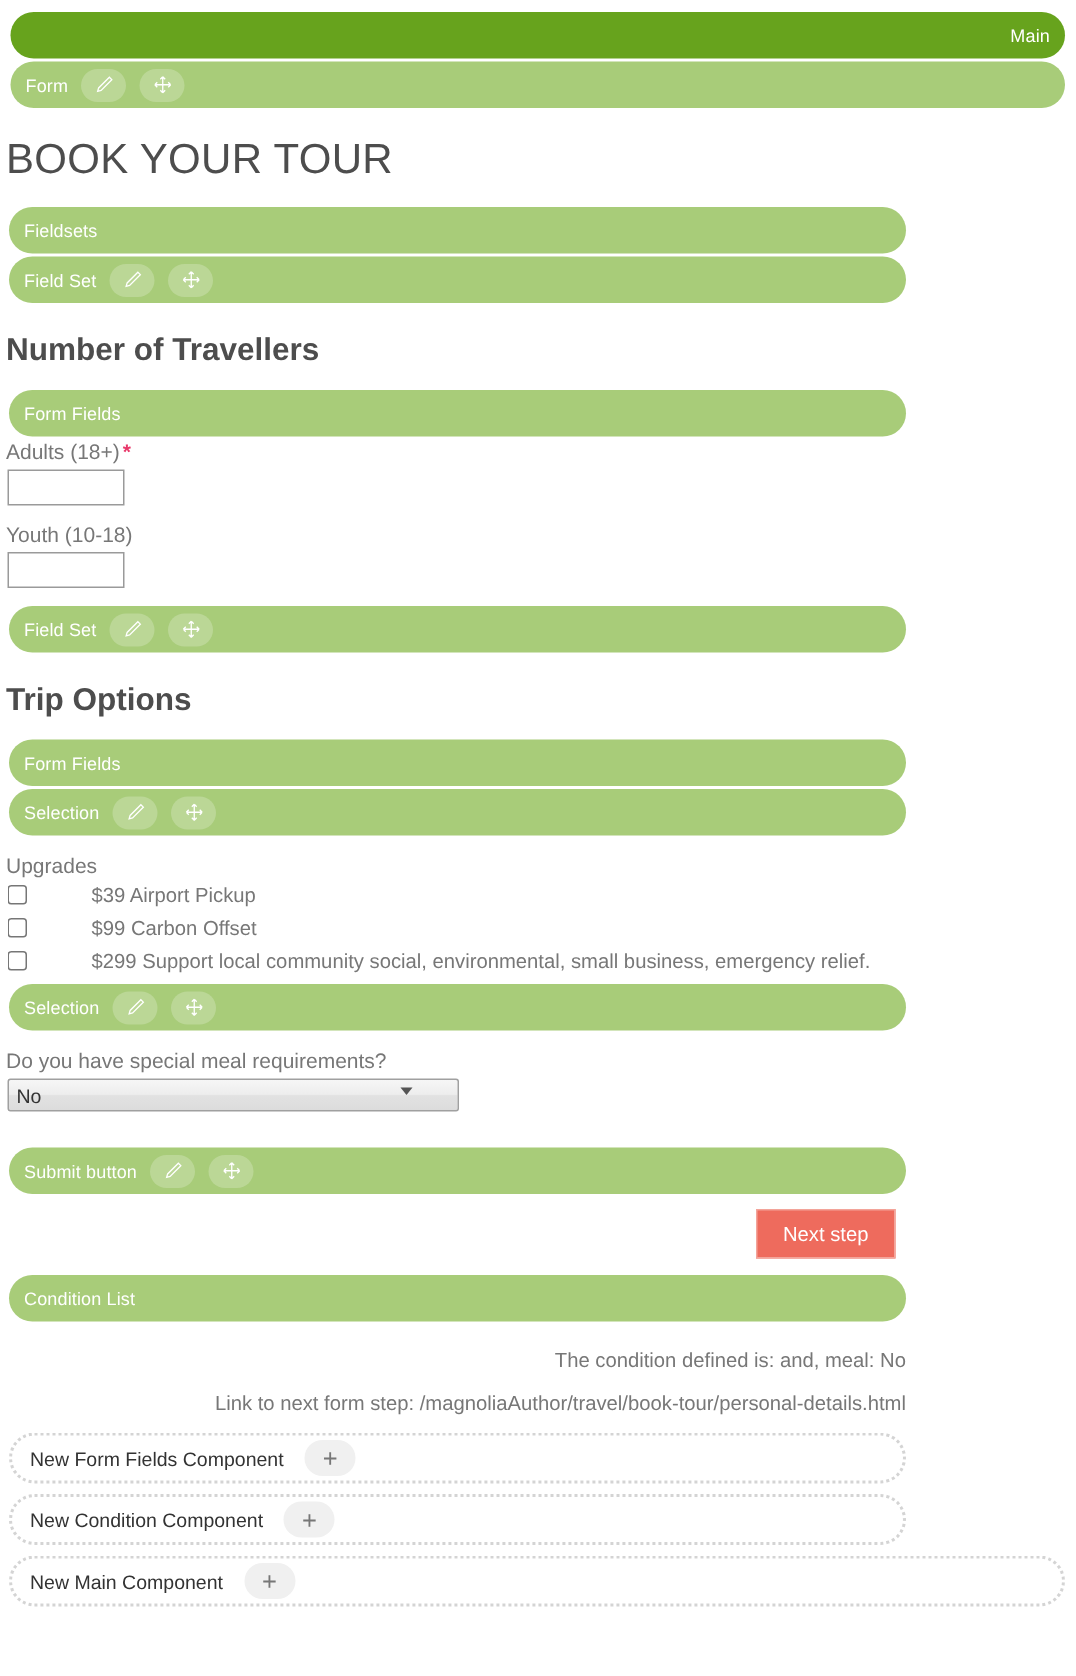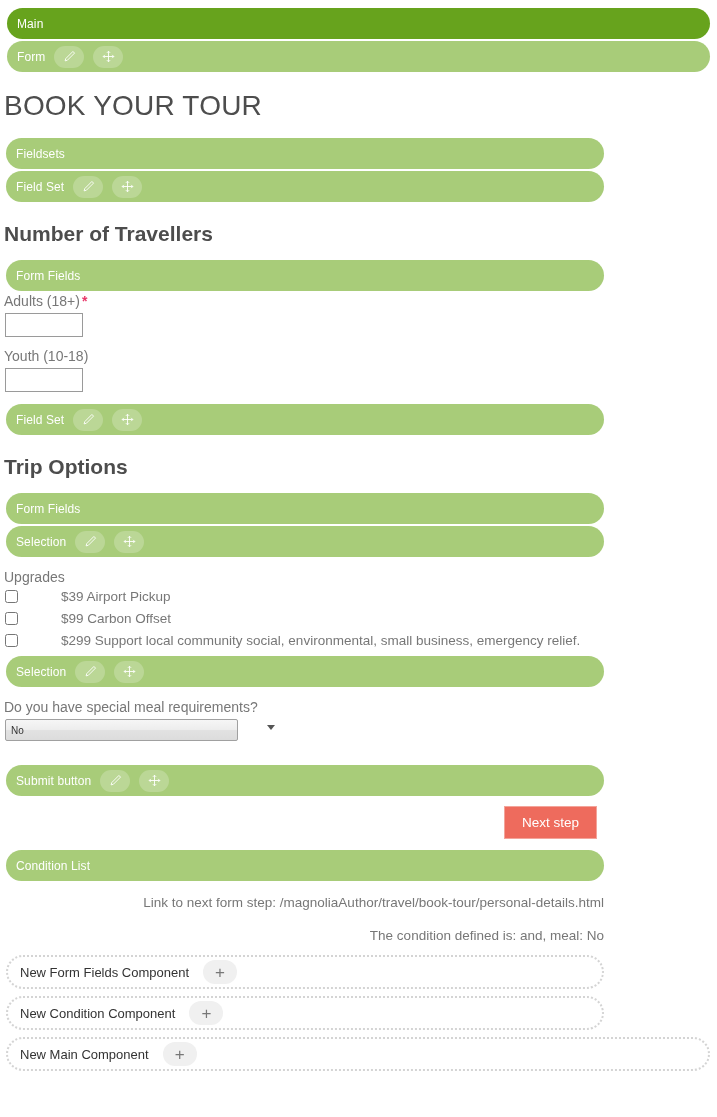--- a/index.html
+++ b/index.html
@@ -17,21 +17,21 @@
     display: flex; align-items: center;
     height: 31px;
     border-radius: 16px;
     color: #ffffff;
     font-size: 12px;
     padding: 0 10px;
     margin-bottom: 2px;
     white-space: nowrap;
     overflow: hidden;
   }
-  .bar-main    { background: #67a31d; margin: 8px 7px 2px 7px; }
+  .bar-main    { background: #67a31d; margin: 8px 7px 2px 7px; justify-content: flex-end; }
   .bar-l1      { background: #a8cc79; margin: 0 7px 2px 7px; }
   .bar-l2      { background: #a8cc79; margin: 0 113px 2px 6px; }
   .bar-label   { letter-spacing: .1px; }
 
   .pillbtn {
     width: 30px; height: 22px;
     margin-left: 9px;
     border-radius: 11px;
     background: rgba(255,255,255,0.22);
     display: inline-flex; align-items: center; justify-content: center;
@@ -81,23 +81,23 @@
     margin: 0 0 7px 4px;
     font-size: 13.5px;
     color: #777777;
     gap: 36px;
   }
   .check-row input { margin: 0 7px 0 1px; }
 
   select.sel {
     display: block;
     margin-left: 5px;
-    width: 233px; height: 22px;
+    width: 301px; height: 22px;
     font-family: inherit;
-    font-size: 10px;
+    font-size: 13px;
     color: #333;
     border: 1px solid #a0a0a0;
     border-radius: 2px;
     background: linear-gradient(to bottom, #f6f6f6 0%, #ededed 48%, #e2e2e2 52%, #dcdcdc 100%);
     -webkit-appearance: none; appearance: none;
     padding: 0 20px 0 5px;
   }
   .sel-wrap { position: relative; width: 288px; }
   .sel-arrow {
     position: absolute; right: 13px; top: 6px;
@@ -301,22 +301,22 @@
   </div>
 
   <div class="submit-row">
     <button class="next-btn">Next step</button>
   </div>
 
   <div class="bar bar-l2" style="margin-top:11px">
     <span class="bar-label">Condition List</span>
   </div>
 
+  <div class="cond-text">The condition defined is: and, meal: No</div>
   <div class="cond-text cond-link">Link to next form step: /magnoliaAuthor/travel/book-tour/personal-details.html</div>
-  <div class="cond-text">The condition defined is: and, meal: No</div>
 
   <div style="margin-top:12px">
     <div class="newbar newbar-narrow">
       <span>New Form Fields Component</span>
       <span class="plusbtn">+</span>
     </div>
     <div class="newbar newbar-narrow">
       <span>New Condition Component</span>
       <span class="plusbtn">+</span>
     </div>

